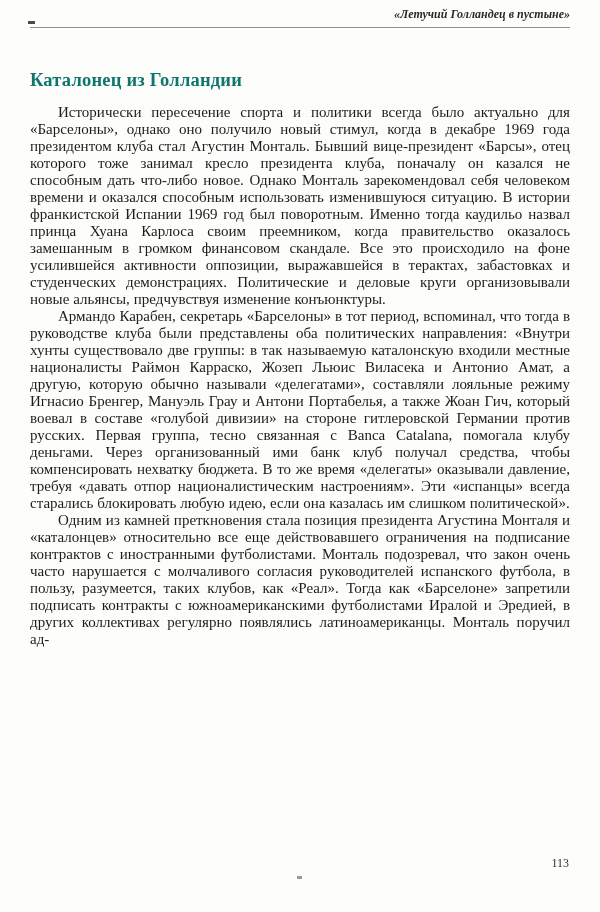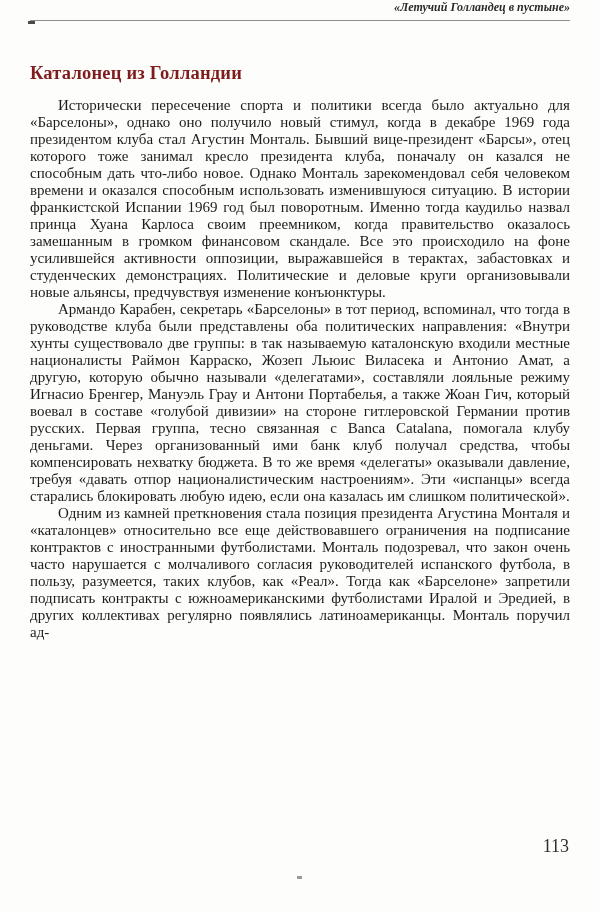--- a/index.html
+++ b/index.html
@@ -13,20 +13,21 @@
     height: 912px;
     margin: 0 auto;
     background: #fdfdfc;
     box-sizing: border-box;
     padding: 0 30px;
     font-family: "Liberation Serif", "DejaVu Serif", serif;
     color: #1c1c1c;
     overflow: hidden;
   }
   .running-header {
+    padding-top: 7px;
     text-align: right;
     font-style: italic;
     font-size: 12px;
     font-weight: bold;
     color: #2a2a2a;
   }
   .header-rule {
     margin-top: 5px;
     border-bottom: 1px solid #8f8f8f;
     height: 0;
@@ -44,38 +45,38 @@
     left: 297px;
     top: 876px;
     width: 5px;
     height: 3px;
     background: #9a9a9a;
   }
   .chapter-heading {
     margin: 42px 0 13px 0;
     font-size: 18.5px;
     font-weight: bold;
-    color: #7f1d1d;
+    color: #0f766e;
     letter-spacing: 0.2px;
   }
   .body-para {
     margin: 0;
     font-size: 15px;
     line-height: 17px;
     text-align: justify;
     text-indent: 28px;
     hyphens: auto;
     -webkit-hyphens: auto;
     word-spacing: 0.2px;
   }
   .page-number {
     position: absolute;
     right: 31px;
-    top: 836px;
-    font-size: 18px;
+    top: 856px;
+    font-size: 12px;
     color: #2e2e2e;
     text-align: right;
   }
 </style>
 </head>
 <body>
 
 <div class="page">
 
   <div class="print-mark-top"></div>

